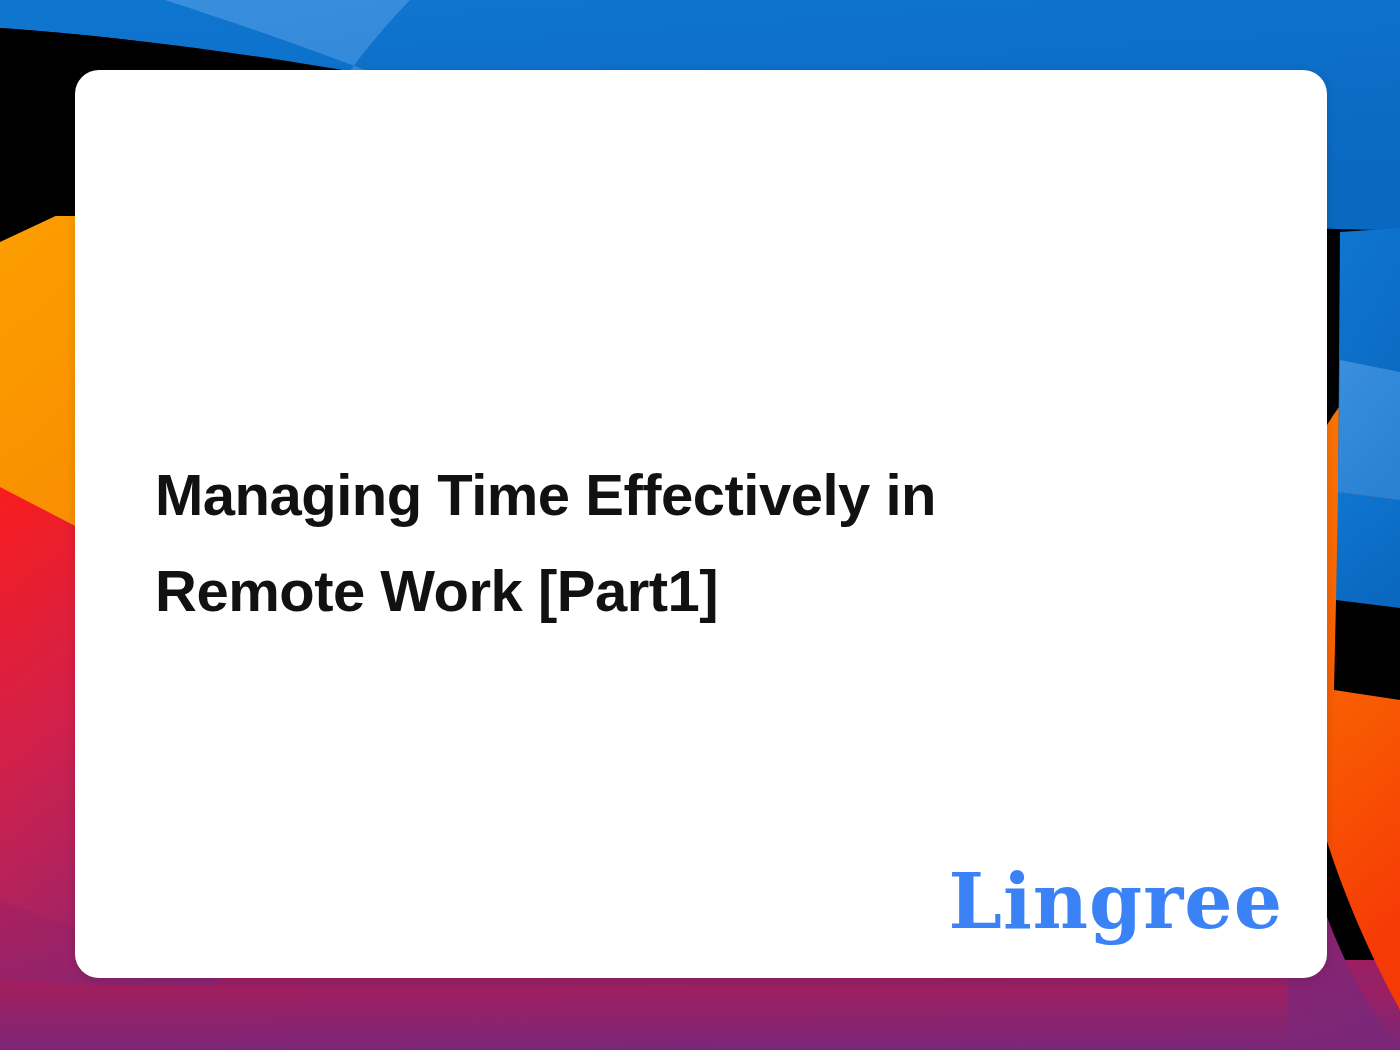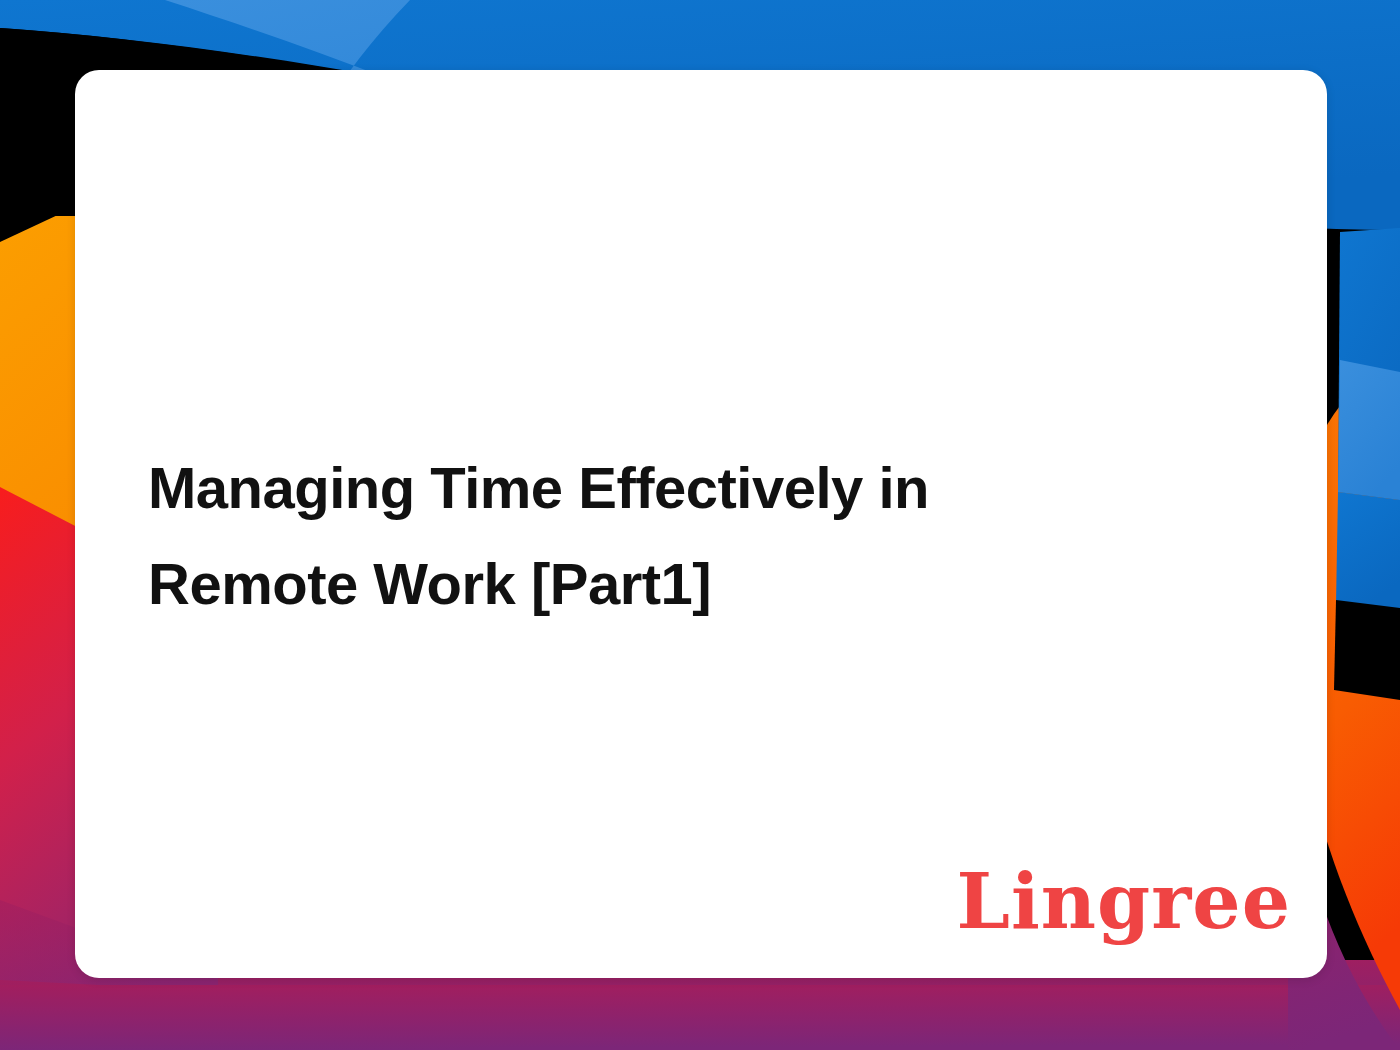--- a/index.html
+++ b/index.html
@@ -32,39 +32,39 @@
     background: #ffffff;
     border-radius: 24px;
     box-shadow: 0 2px 10px rgba(0,0,0,0.12);
     overflow: hidden;
   }
   #slide-title {
     position: absolute;
     left: 73px;
     top: 370px;
     width: 950px;
-    margin: 0;
+    margin: 7px;
     font-family: "Liberation Sans", sans-serif;
     font-weight: bold;
     font-size: 58px;
     line-height: 96px;
     letter-spacing: -0.5px;
     color: #111111;
     white-space: pre-line;
   }
   #brand-logo {
     position: absolute;
-    right: 36px;
+    right: 44px;
     bottom: 38px;
     font-family: "DejaVu Serif", serif;
     font-weight: bold;
     font-size: 76px;
     line-height: 1;
     letter-spacing: 1px;
-    color: #ef4444;
+    color: #3b82f6;
   }
 </style>
 </head>
 <body>
 
 <div id="slide">
 
   <svg id="bg-svg" viewBox="0 0 1400 1050" preserveAspectRatio="none">
     <defs>
       <linearGradient id="gradLeftWarm" x1="0" y1="0" x2="0.25" y2="1">

